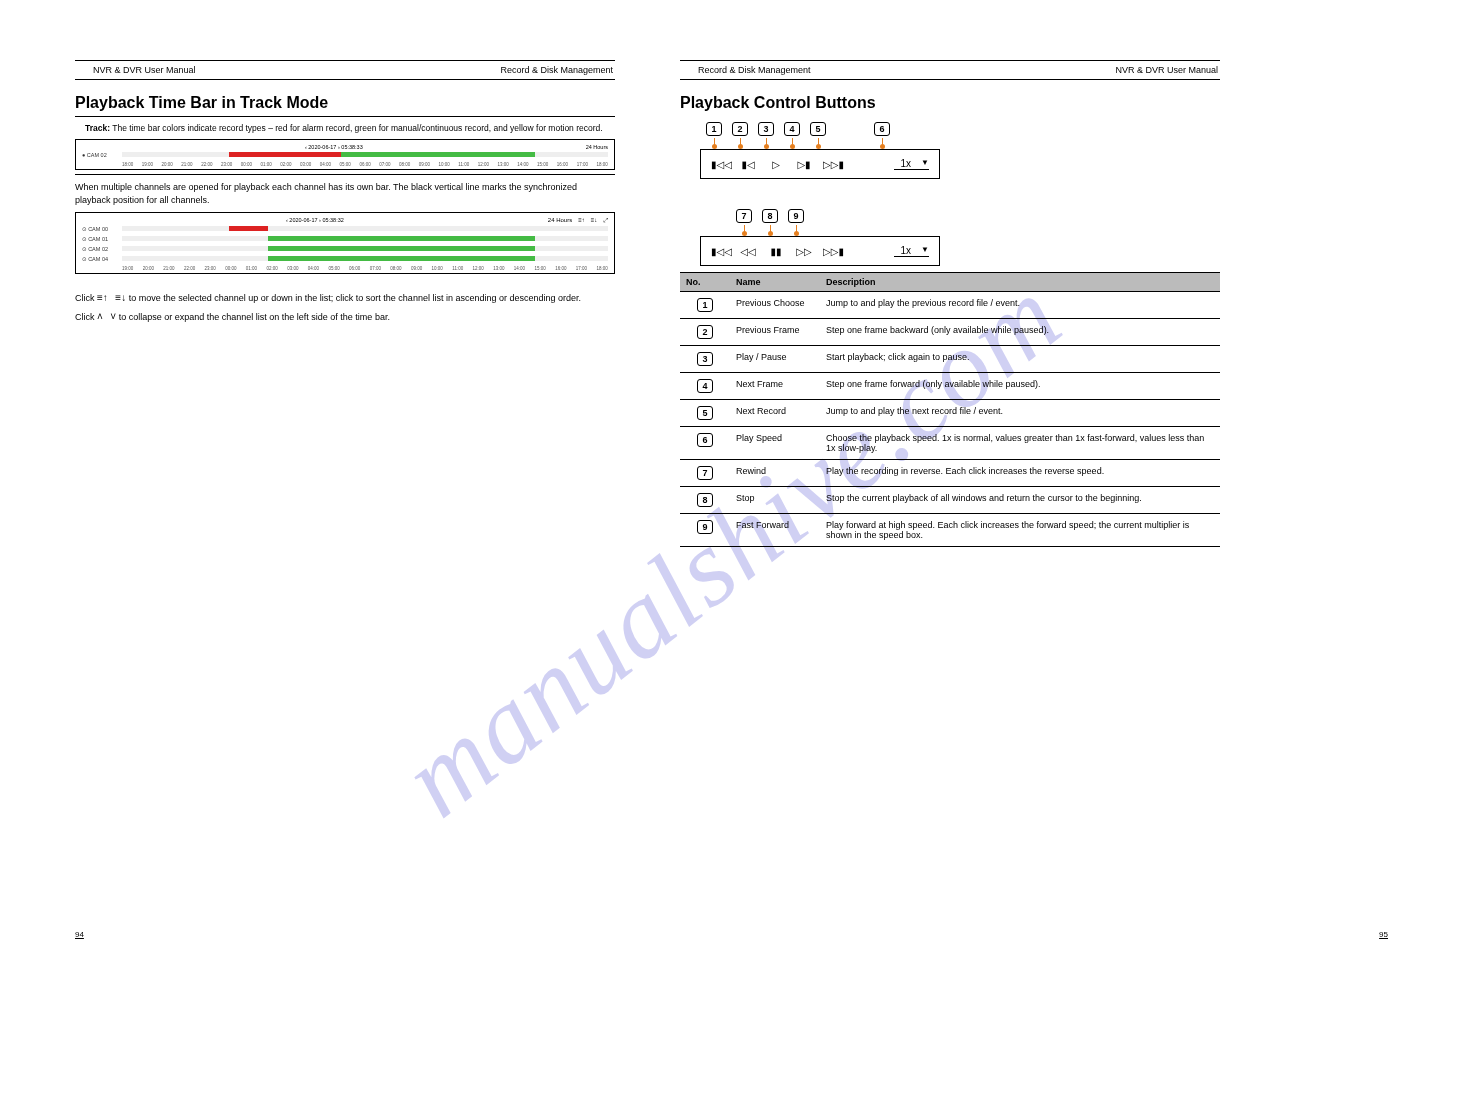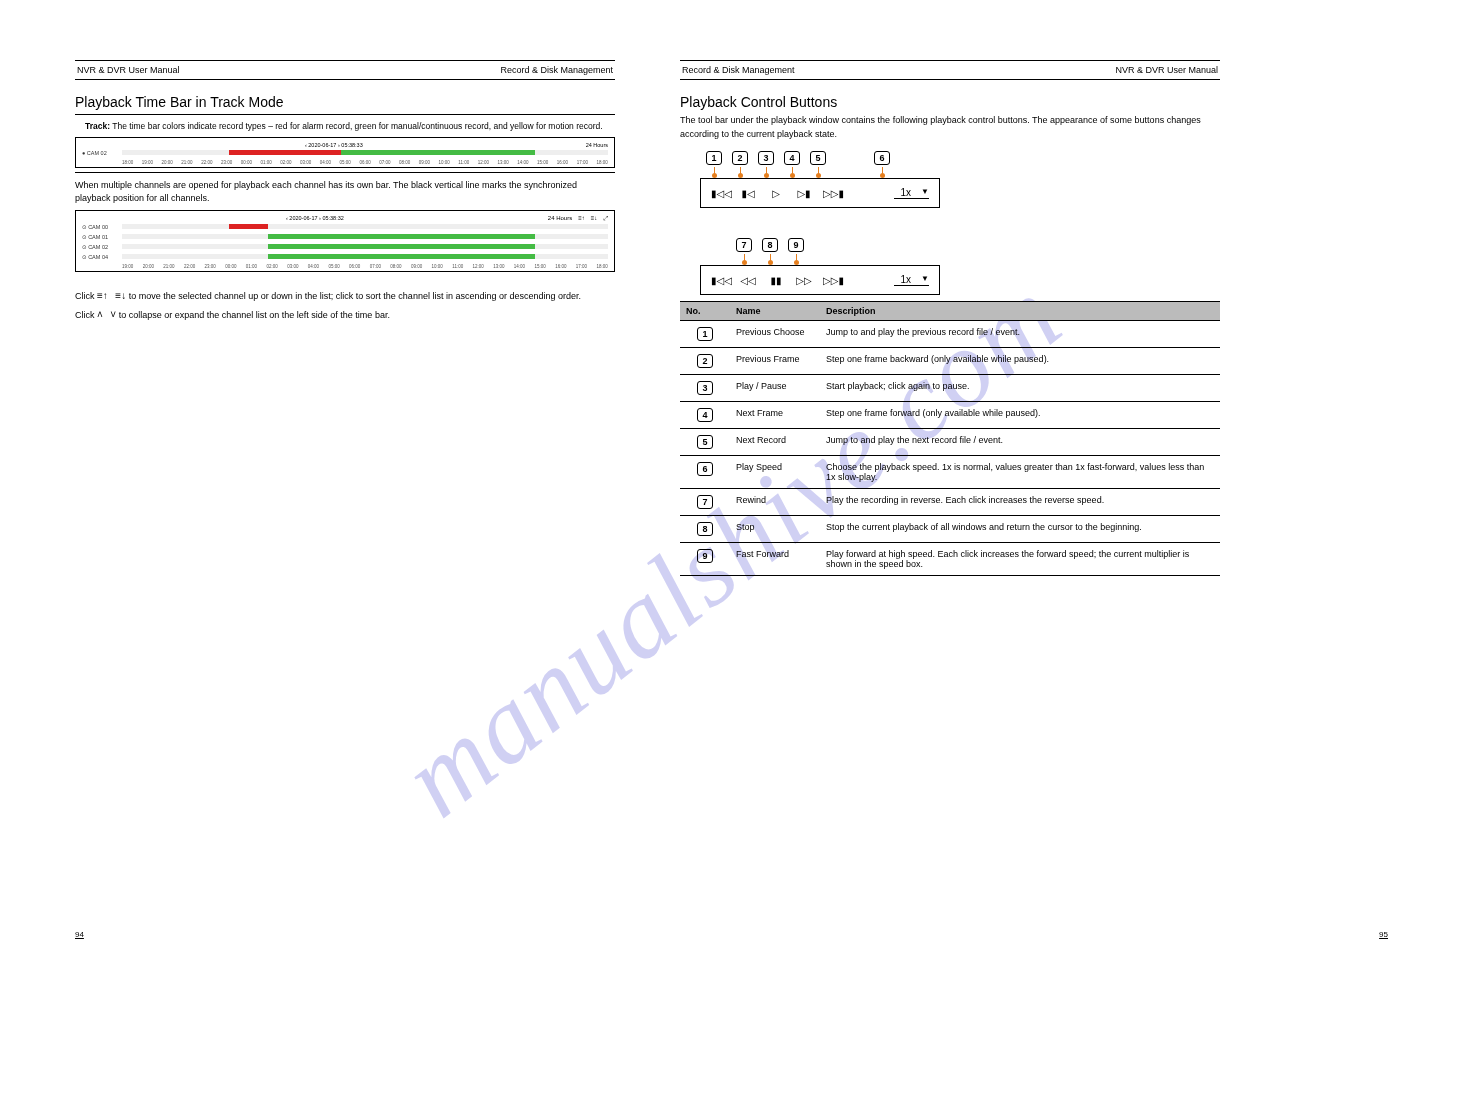--- a/index.html
+++ b/index.html
@@ -18,24 +18,24 @@
     top: 60px;
     width: 540px;
   }
   .page.left  { left: 75px; }
   .page.right { left: 680px; }
 
   .top-rule   { border-top: 1px solid #000; margin-bottom: 4px; }
   .thin-rule  { border-top: 1px solid #000; margin: 4px 0 6px; }
   .hdr-line {
     display: flex; justify-content: space-between;
-    font-size: 9px; margin-bottom: 2px; padding: 0 2px;
-  }
-
-  h3.sec { font-size: 14px; font-weight: normal; margin: 14px 0 4px; }
+    font-size: 9px; margin-bottom: 2px; padding: 0 2px; margin-left: 16px;
+  }
+
+  h3.sec { font-size: 16px; font-weight: bold; margin: 14px 0 4px; }
   p.body { font-size: 9px; line-height: 1.5; margin: 4px 0; }
   p.note { font-size: 8.5px; line-height: 1.4; margin: 4px 0 4px 10px; }
   .note-lbl { font-weight: bold; }
 
   
   .timeline-box {
     border: 1px solid #000;
     font-size: 5px;
     padding: 4px 6px 2px;
     position: relative;
@@ -252,21 +252,20 @@
 
 <div class="page right">
   <div class="top-rule"></div>
   <div class="hdr-line">
     <span>Record &amp; Disk Management</span>
     <span>NVR &amp; DVR User Manual</span>
   </div>
   <div class="thin-rule"></div>
 
   <h3 class="sec">Playback Control Buttons</h3>
-  <p class="body">The tool bar under the playback window contains the following playback control buttons. The appearance of some buttons changes according to the current playback state.</p>
 
   <div class="pb-wrap">
     <div class="num-row" id="nums1">
         <span class="num-box" style="">1</span>
         <span class="num-box" style="">2</span>
         <span class="num-box" style="">3</span>
         <span class="num-box" style="">4</span>
         <span class="num-box" style="">5</span>
         <span class="num-box" style="margin-left:38px">6</span>
       </div>

